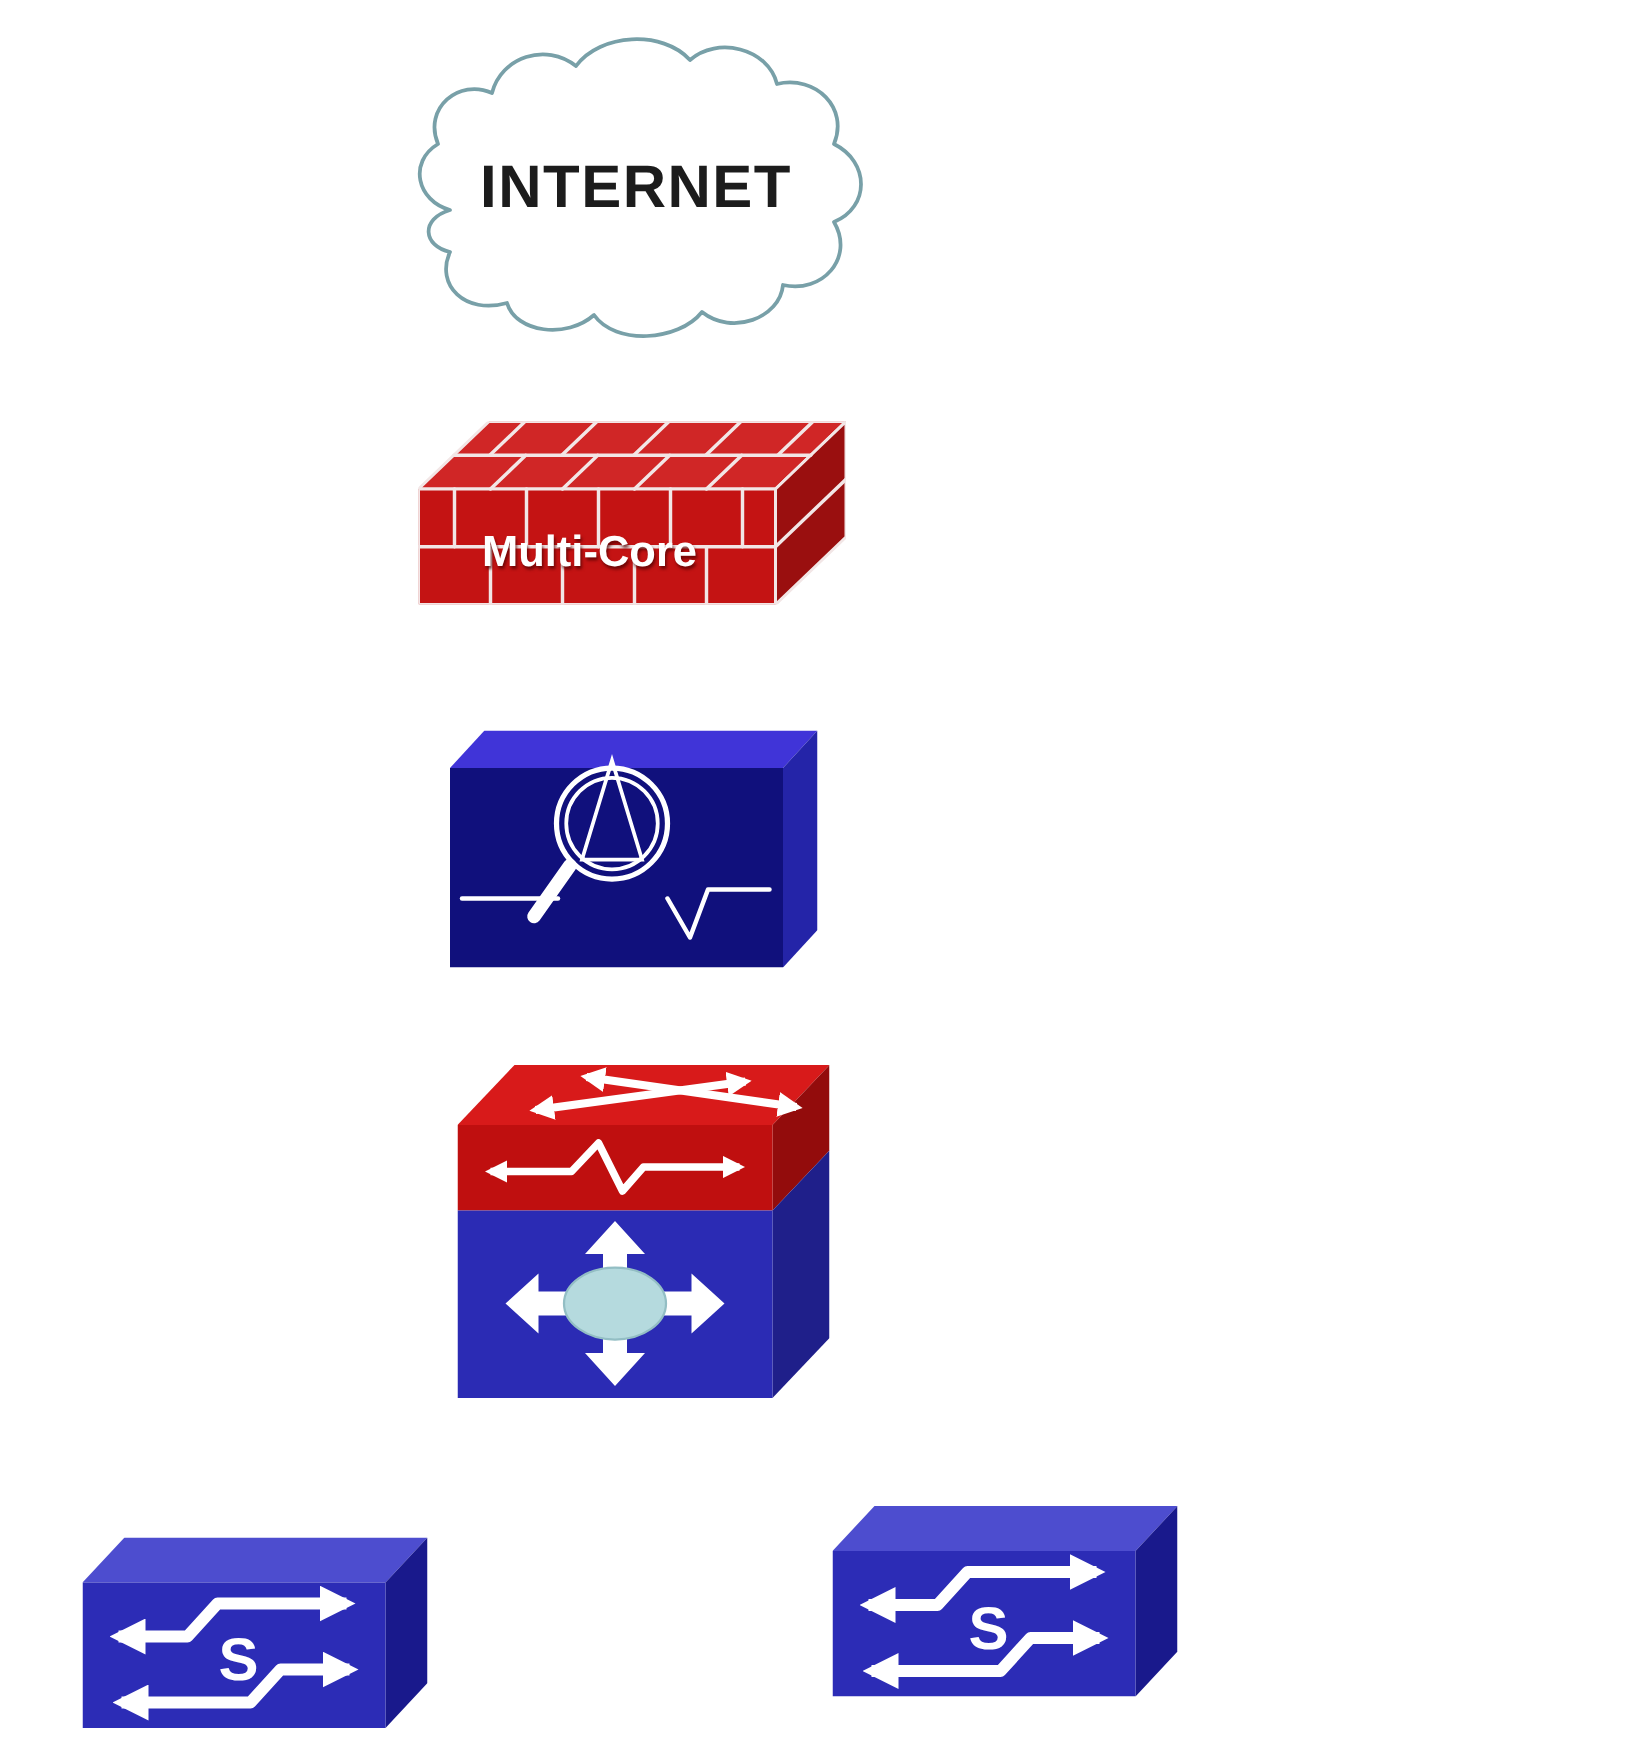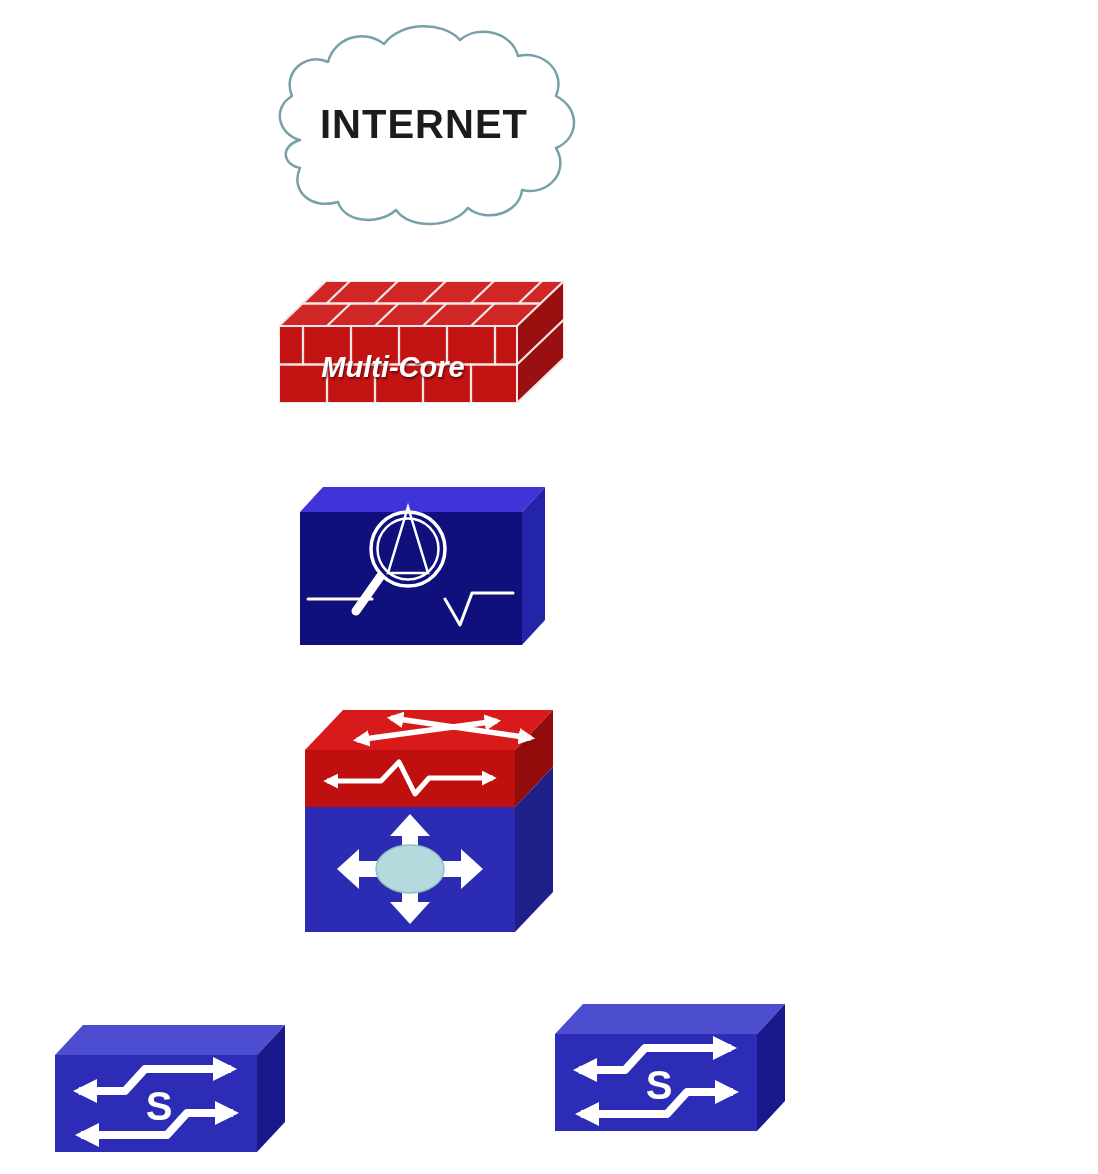--- a/index.html
+++ b/index.html
@@ -32,21 +32,21 @@
     <svg width="340" height="220" viewBox="0 0 340 220">
       <path d="M 52,126 C 30,120 24,94 44,82 C 34,58 58,38 80,48 C 86,24 116,14 136,30
            C 152,8 194,6 212,26 C 230,10 264,18 270,42 C 296,36 318,58 308,82
            C 332,94 332,124 308,134 C 322,158 300,182 274,176 C 272,198 240,210 220,194
            C 204,214 162,216 148,196 C 130,212 96,208 90,188 C 62,196 42,176 52,154
            C 34,150 32,132 52,126 Z" fill="#ffffff" stroke="#78a0a8" stroke-width="2.5" stroke-linejoin="round"></path>
       <text x="176" y="124" text-anchor="middle" font-size="40" font-weight="bold" fill="#1c1c1c" letter-spacing="1">INTERNET</text>
     </svg>
   </div>
 
-  <div class="node" style="left:279px; top:281px;font-style:italic;">
+  <div class="node" style="left:279px; top:281px;">
     <svg width="285" height="122" viewBox="0 0 285 122">
       <polygon points="0,45 47,0 285,0 238,45" fill="#d02626" stroke="#f2e6e6" stroke-width="2"></polygon>
       <polygon points="238,45 285,0 285,77 238,122" fill="#9a0f0f" stroke="#f2e6e6" stroke-width="2"></polygon>
       <rect x="0" y="45" width="238" height="77" fill="#c41313" stroke="#f2e6e6" stroke-width="2"></rect>
       <g stroke="#f2e6e6" stroke-width="2.3" stroke-linecap="round">
 
         <line x1="23.5" y1="22.5" x2="261.5" y2="22.5"></line>
         <line x1="48" y1="45" x2="71.5" y2="22.5"></line>
         <line x1="96" y1="45" x2="119.5" y2="22.5"></line>
         <line x1="144" y1="45" x2="167.5" y2="22.5"></line>

